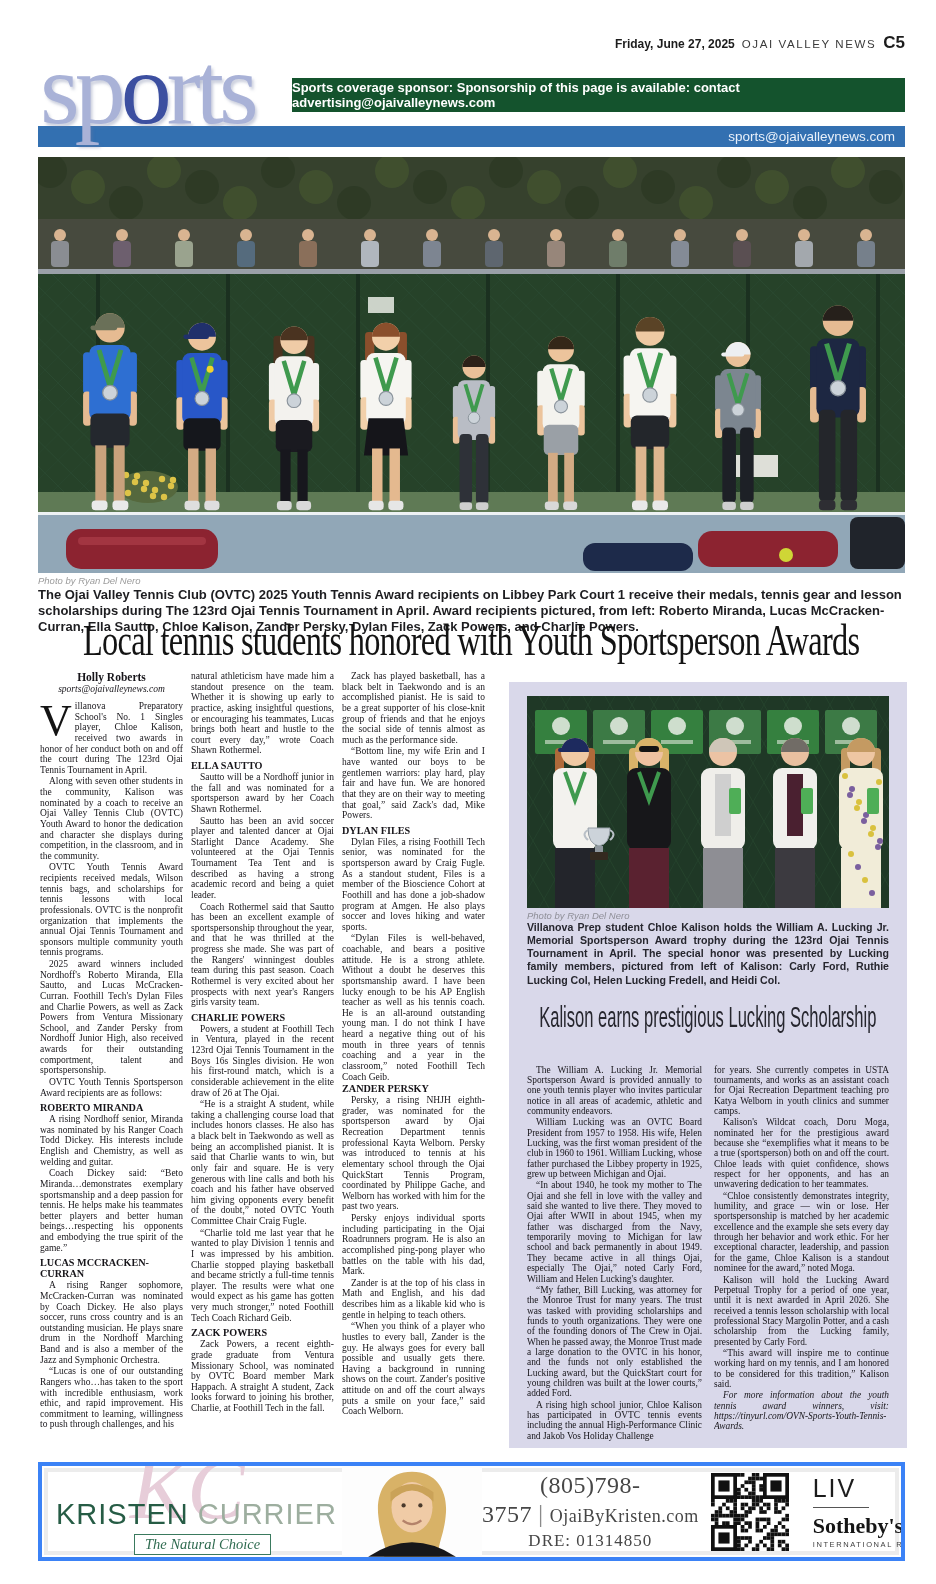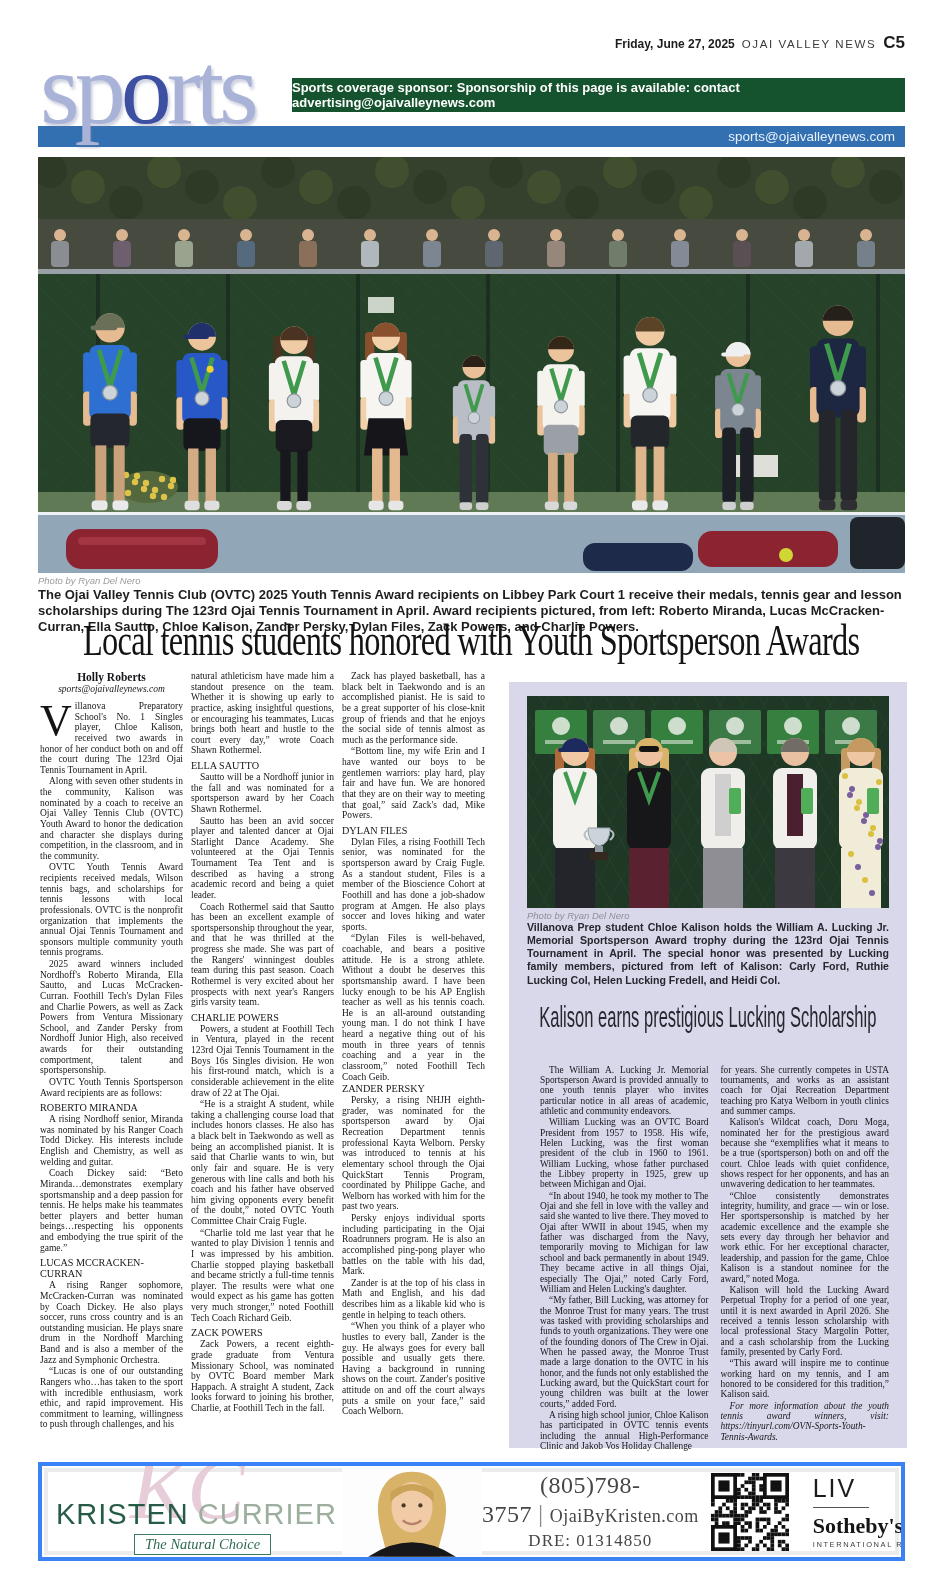--- a/index.html
+++ b/index.html
@@ -40,33 +40,33 @@
 
   
   .article{position:absolute;left:40px;top:671px;width:445px;height:784px;display:flex;gap:8px;overflow:hidden;}
   .article .col{width:143px;overflow:hidden;hyphens:auto;}
   .byline{text-align:center;font-weight:bold;font-size:11.5px;margin-bottom:1px;}
   .bemail{text-align:center;font-style:italic;font-size:9.5px;margin-bottom:7px;}
   .para{font-size:9.5px;line-height:1.12;text-align:justify;margin:0 0 1px;text-indent:9px;}
   .para.noindent{text-indent:0;}
   .para.italic{font-style:italic;}
   .dc{float:left;font-size:44px;line-height:34px;padding:3px 3px 0 0;color:#131313;}
-  .subhead{font-size:10.2px;font-weight:normal;margin:4px 0 1px;text-indent:0;}
+  .subhead{font-size:10.2px;font-weight:bold;margin:4px 0 1px;text-indent:0;}
 
   
   .panel{position:absolute;left:509px;top:682px;width:398px;height:766px;background:#d9d8ea;
          box-sizing:border-box;padding:14px 18px;}
   .panel-photo{width:362px;height:212px;overflow:hidden;background:#1f3826;}
   .panel .credit{margin-top:2px;color:#8f8f98;}
   .panel-caption{font-family:"Liberation Sans",sans-serif;font-weight:bold;font-size:10.6px;
                  line-height:1.24;color:#26262e;margin-top:1px;text-align:justify;}
   .panel-headline{height:46px;display:flex;align-items:center;justify-content:center;margin:8px 0 6px;}
   .panel-headline span{font-family:"Liberation Sans",sans-serif;font-size:29px;white-space:nowrap;
                        transform:scaleX(.57);transform-origin:center;color:#26262e;}
-  .panel-cols{display:flex;gap:12px;height:418px;overflow:hidden;margin-left:13px;}
+  .panel-cols{display:flex;gap:12px;height:418px;overflow:hidden;}
   .panel-cols .pcol{width:175px;overflow:hidden;hyphens:auto;}
   .panel-cols .para{font-size:9.4px;line-height:1.1;}
 
   
   .ad{position:absolute;left:38px;top:1462px;width:867px;height:99px;box-sizing:border-box;
       border:4px solid #3b82f6;box-shadow:inset 0 0 0 2px #fff,inset 0 0 0 6px #ececec;
       background:#fff;display:flex;align-items:center;overflow:hidden;}
   .ad-logo{position:relative;width:300px;height:99px;flex:0 0 auto;}
   .monogram{position:absolute;left:88px;top:-16px;font-family:"Liberation Serif",serif;font-style:italic;
             font-size:86px;color:#e7cdd9;line-height:1;}
@@ -459,21 +459,21 @@
         <p class="para">A rising Ranger sophomore, McCracken-Curran was nominated by Coach Dickey. He also plays soccer, runs cross country and is an outstanding musician. He plays snare drum in the Nordhoff Marching Band and is also a member of the Jazz and Symphonic Orchestra.</p>
         <p class="para">“Lucas is one of our outstanding Rangers who…has taken to the sport with incredible enthusiasm, work ethic, and rapid improvement. His commitment to learning, willingness to push through challenges, and his</p>
       </div>
     <div class="col">
         <p class="para noindent">natural athleticism have made him a standout presence on the team. Whether it is showing up early to practice, asking insightful questions, or encouraging his teammates, Lucas brings both heart and hustle to the court every day,” wrote Coach Shawn Rothermel.</p>
         <h3 class="subhead" style="margin: 4px 0px 1px;">ELLA SAUTTO</h3>
         <p class="para">Sautto will be a Nordhoff junior in the fall and was nominated for a sportsperson award by her Coach Shawn Rothermel.</p>
         <p class="para">Sautto has been an avid soccer player and talented dancer at Ojai Starlight Dance Academy. She volunteered at the Ojai Tennis Tournament Tea Tent and is described as having a strong academic record and being a quiet leader.</p>
         <p class="para">Coach Rothermel said that Sautto has been an excellent example of sportspersonship throughout the year, and that he was thrilled at the progress she made. She was part of the Rangers' winningest doubles team during this past season. Coach Rothermel is very excited about her prospects with next year's Rangers girls varsity team.</p>
         <h3 class="subhead" style="margin: 4px 0px 1px;">CHARLIE POWERS</h3>
-        <p class="para">Powers, a student at Foothill Tech in Ventura, played in the recent 123rd Ojai Tennis Tournament in the Boys 16s Singles division. He won his first-round match, which is a considerable achievement in the elite draw of 22 at The Ojai.</p>
+        <p class="para">Powers, a student at Foothill Tech in Ventura, played in the recent 123rd Ojai Tennis Tournament in the Boys 16s Singles division. He won his first-round match, which is a considerable achievement in the elite draw of 26 at The Ojai.</p>
         <p class="para">“He is a straight A student, while taking a challenging course load that includes honors classes. He also has a black belt in Taekwondo as well as being an accomplished pianist. It is said that Charlie wants to win, but only fair and square. He is very generous with line calls and both his coach and his father have observed him giving opponents every benefit of the doubt,” noted OVTC Youth Committee Chair Craig Fugle.</p>
         <p class="para">“Charlie told me last year that he wanted to play Division 1 tennis and I was impressed by his ambition. Charlie stopped playing basketball and became strictly a full-time tennis player. The results were what one would expect as his game has gotten very much stronger,” noted Foothill Tech Coach Richard Geib.</p>
         <h3 class="subhead" style="margin: 4px 0px 1px;">ZACK POWERS</h3>
         <p class="para">Zack Powers, a recent eighth-grade graduate from Ventura Missionary School, was nominated by OVTC Board member Mark Happach. A straight A student, Zack looks forward to joining his brother, Charlie, at Foothill Tech in the fall.</p>
       </div>
     <div class="col">
         <p class="para">Zack has played basketball, has a black belt in Taekwondo and is an accomplished pianist. He is said to be a great supporter of his close-knit group of friends and that he enjoys the social side of tennis almost as much as the performance side.</p>
         <p class="para">“Bottom line, my wife Erin and I have wanted our boys to be gentlemen warriors: play hard, play fair and have fun. We are honored that they are on their way to meeting that goal,” said Zack's dad, Mike Powers.</p>
         <h3 class="subhead" style="margin: 4px 0px 1px;">DYLAN FILES</h3>
         <p class="para">Dylan Files, a rising Foothill Tech senior, was nominated for the sportsperson award by Craig Fugle. As a standout student, Files is a member of the Bioscience Cohort at Foothill and has done a job-shadow program at Amgen. He also plays soccer and loves hiking and water sports.</p>

